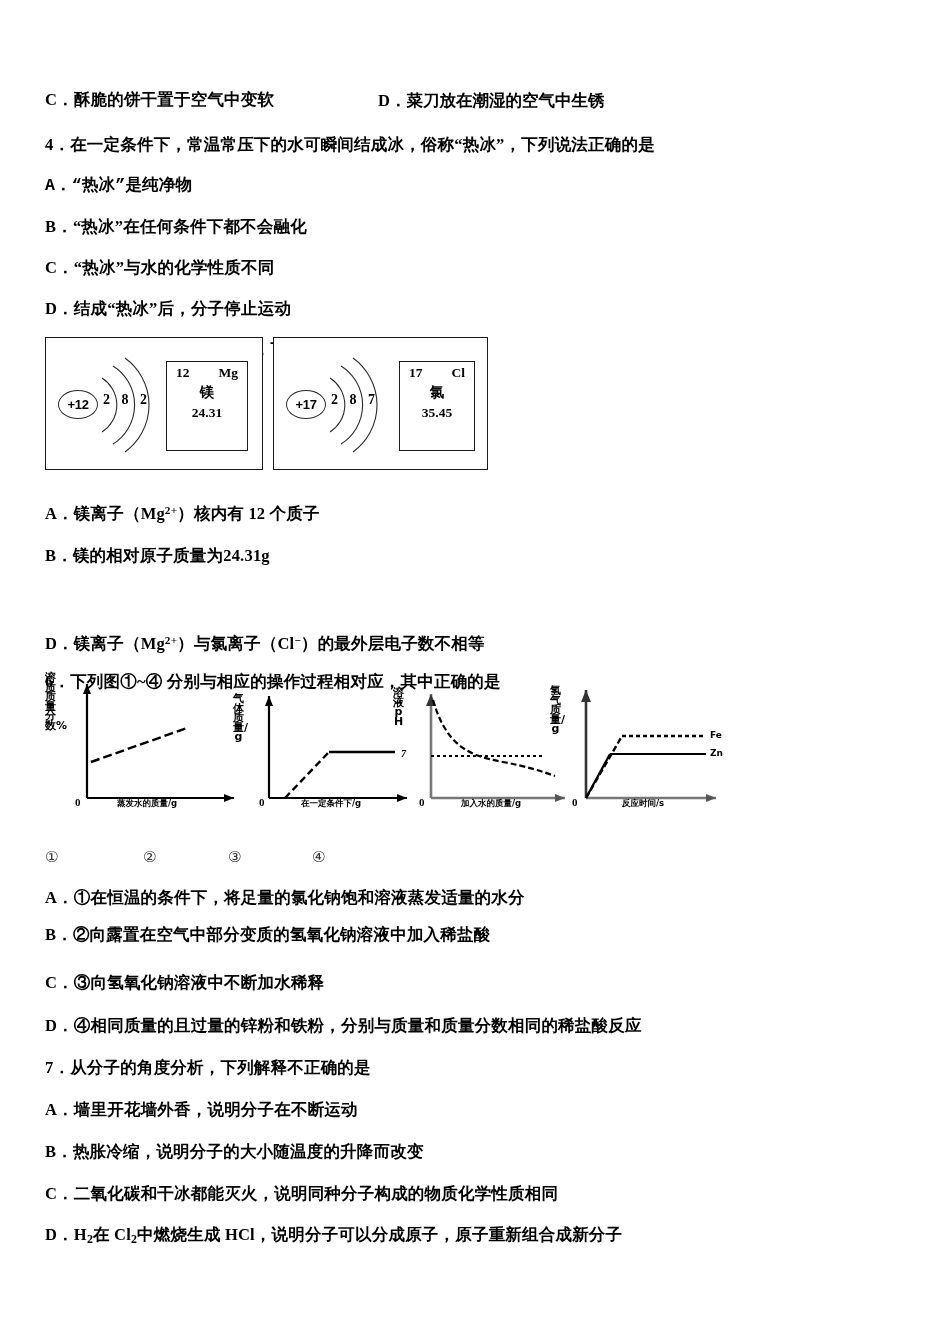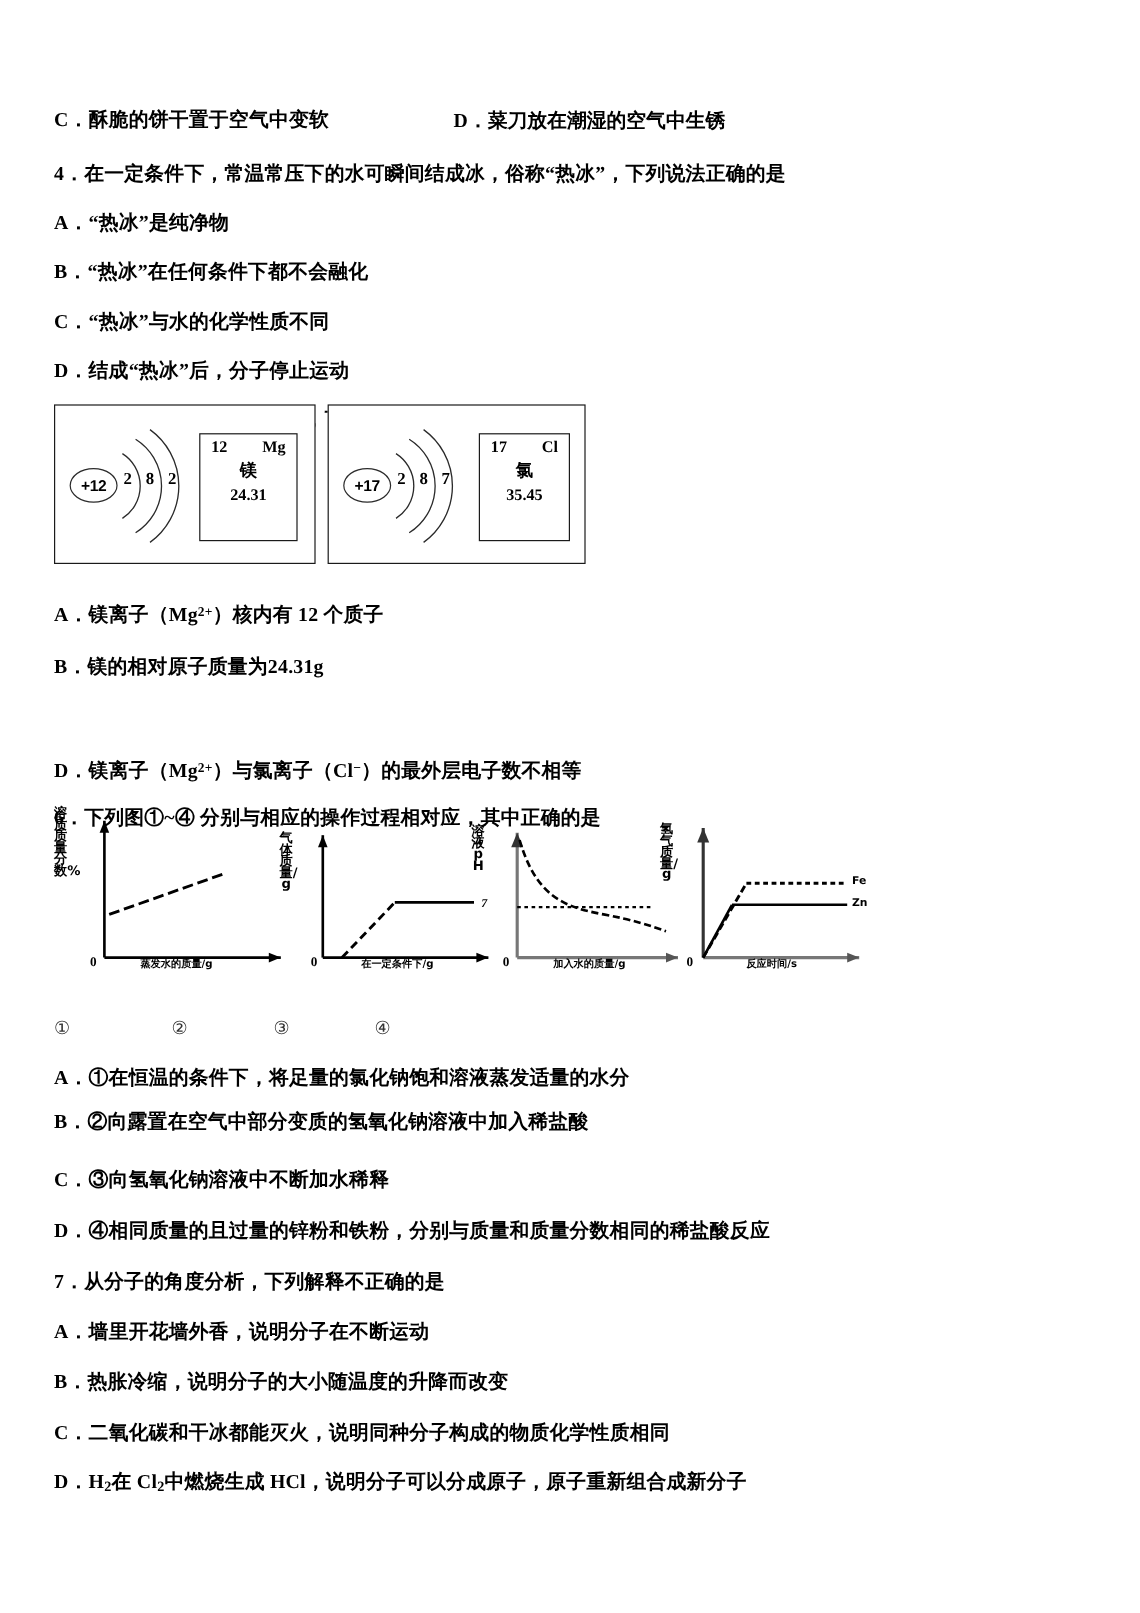--- a/index.html
+++ b/index.html
@@ -164,21 +164,21 @@
 </style>
 </head>
 <body>
 
 <div class="page">
 
   <div class="line" style="top:90px;">C．酥脆的饼干置于空气中变软</div>
   <div class="inline-col-d" style="top:90px;">D．菜刀放在潮湿的空气中生锈</div>
 
   <div class="line q-line" style="top:135px;">4．在一定条件下，常温常压下的水可瞬间结成冰，俗称“热冰”，下列说法正确的是</div>
-  <div class="line" style="top:176px;">A．“热冰”是纯净物</div>
+  <div class="line" style="top:176px;font-family:Liberation Mono, monospace;">A．“热冰”是纯净物</div>
   <div class="line" style="top:217px;">B．“热冰”在任何条件下都不会融化</div>
   <div class="line" style="top:258px;">C．“热冰”与水的化学性质不同</div>
   <div class="line" style="top:299px;">D．结成“热冰”后，分子停止运动</div>
 
   <div class="line q-line" style="top:340px;">5．根据下图的有关信息判断，下列说法正确的是（ ）</div>
 
   <div class="atom-figs">
 
     <div class="atom-box mg">
       <div class="nucleus" style="left:12px; top:52px;">+12</div>

